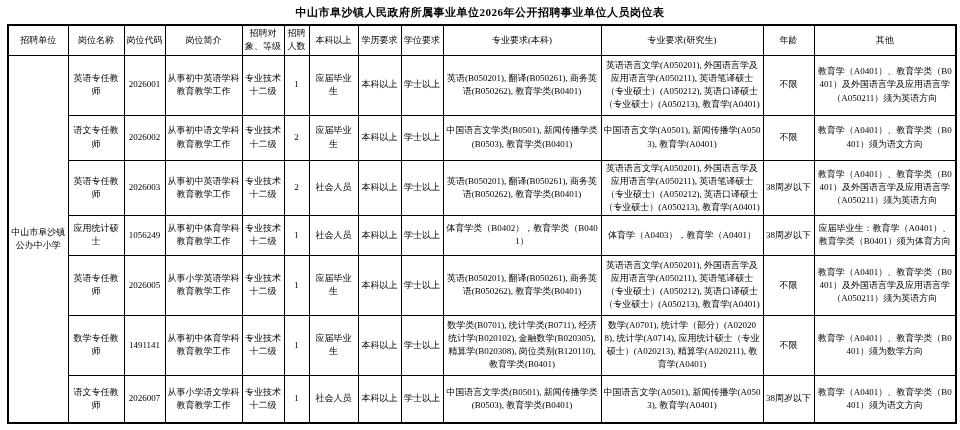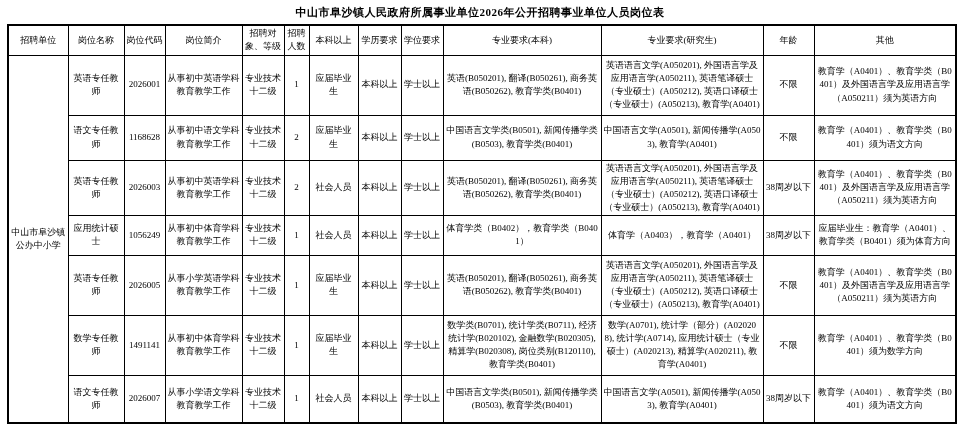--- a/index.html
+++ b/index.html
@@ -101,21 +101,21 @@
           <td>应届毕业生</td>
           <td>本科以上</td>
           <td>学士以上</td>
           <td>英语(B050201), 翻译(B050261), 商务英语(B050262), 教育学类(B0401)</td>
           <td>英语语言文学(A050201), 外国语言学及应用语言学(A050211), 英语笔译硕士（专业硕士）(A050212), 英语口译硕士（专业硕士）(A050213), 教育学(A0401)</td>
           <td>不限</td>
           <td>教育学（A0401）、教育学类（B0401）及外国语言学及应用语言学（A050211）须为英语方向</td>
         </tr>
         <tr>
           <td>语文专任教师</td>
-          <td>1168628</td>
+          <td>2026002</td>
           <td>从事初中语文学科教育教学工作</td>
           <td>专业技术十二级</td>
           <td>2</td>
           <td>应届毕业生</td>
           <td>本科以上</td>
           <td>学士以上</td>
           <td>中国语言文学类(B0501), 新闻传播学类(B0503), 教育学类(B0401)</td>
           <td>中国语言文学(A0501), 新闻传播学(A0503), 教育学(A0401)</td>
           <td>不限</td>
           <td>教育学（A0401）、教育学类（B0401）须为语文方向</td>

